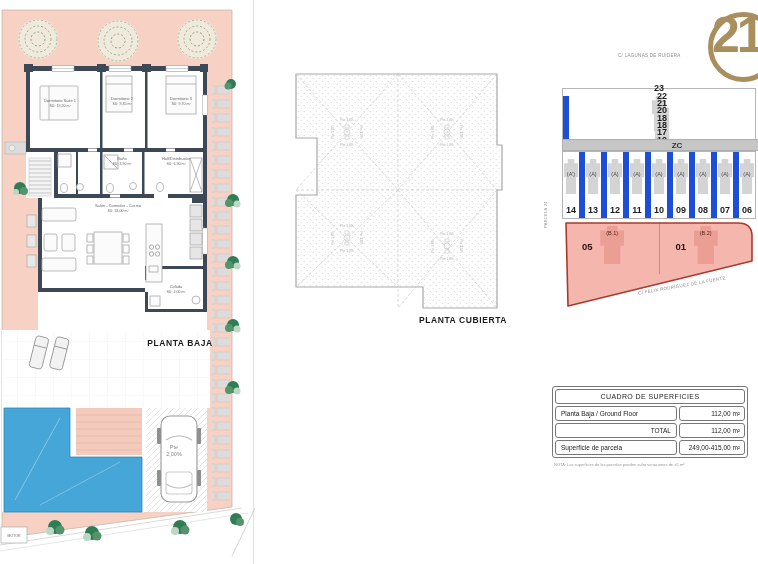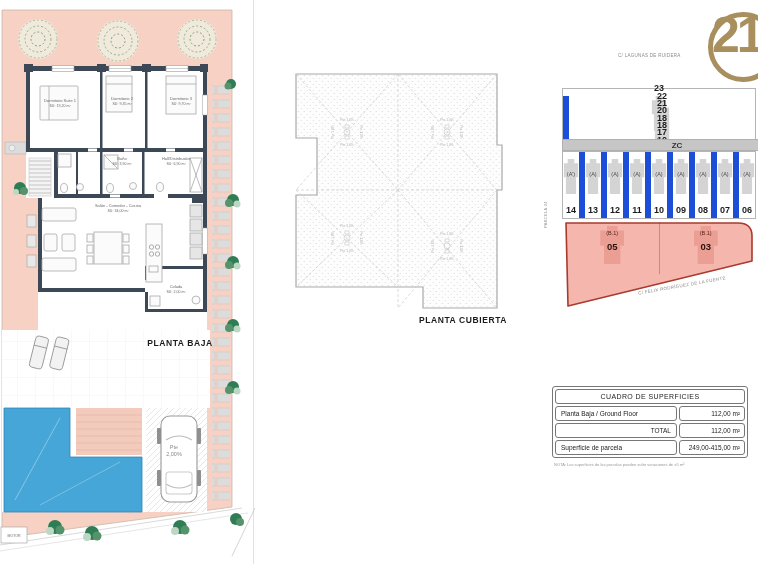--- a/index.html
+++ b/index.html
@@ -30,21 +30,21 @@
           box-sizing:border-box;text-align:center;font-size:8px;font-weight:bold;color:#333;line-height:11px;}
   .parcela{left:543px;top:158px;height:70px;writing-mode:vertical-rl;transform:rotate(180deg);
            font-size:4px;color:#9a9a9a;letter-spacing:.3px;}
   .red-row{left:566px;top:222px;width:186px;height:52px;display:flex;}
   .red-cell{flex:1;position:relative;}
   .red-cell + .red-cell{border-left:1px solid rgba(169,58,45,.4);}
   .red-glyph{position:absolute;top:4px;left:50%;transform:translateX(-50%);
     width:24px;height:38px;background:#eb9e94;
     clip-path:polygon(28% 0,72% 0,72% 12%,100% 12%,100% 52%,84% 52%,84% 100%,16% 100%,16% 52%,0 52%,0 12%,28% 12%);}
   .red-type{position:absolute;top:8px;width:100%;text-align:center;font-size:5.5px;color:#59241e;}
-  .red-num{position:absolute;top:19px;width:100%;text-align:center;font-size:9.5px;font-weight:bold;color:#2c120e;}
+  .red-num{position:absolute;top:19px;width:100%;text-align:left;font-size:9.5px;font-weight:bold;color:#2c120e;padding-left:16px;}
   .street-bottom{left:598px;top:283px;width:168px;transform:rotate(-10deg);font-size:4.5px;
                  color:#8a8a8a;letter-spacing:.3px;text-align:center;}
 
   
   .logo{left:700px;top:4px;width:70px;height:86px;}
   .logo-circle{position:absolute;left:8px;top:8px;width:60px;height:60px;border:5px solid #a98e5e;border-radius:50%;}
   .logo-text{position:absolute;left:12px;top:2px;font-size:50px;font-weight:bold;color:#a98e5e;letter-spacing:-3px;}
 
   
   .sup-table{left:552px;top:386px;width:196px;border:1.2px solid #777;border-radius:3px;
@@ -519,27 +519,27 @@
 
 <div class="abs red-row">
 
     <div class="red-cell">
       <div class="red-glyph"></div>
       <div class="red-type">(B.1)</div>
       <div class="red-num">05</div>
     </div>
 
 
+
+
     <div class="red-cell">
       <div class="red-glyph"></div>
-      <div class="red-type">(B.1)</div>
-      <div class="red-num">03</div>
-    </div>
-
-
+      <div class="red-type">(B.2)</div>
+      <div class="red-num">01</div>
+    </div>
   </div>
 
 <div class="abs street-bottom">C/ FÉLIX RODRÍGUEZ DE LA FUENTE</div>
 
 <div class="abs logo">
   <div class="logo-circle"></div>
   <div class="logo-text">21</div>
 </div>
 
 <div class="abs sup-table">

